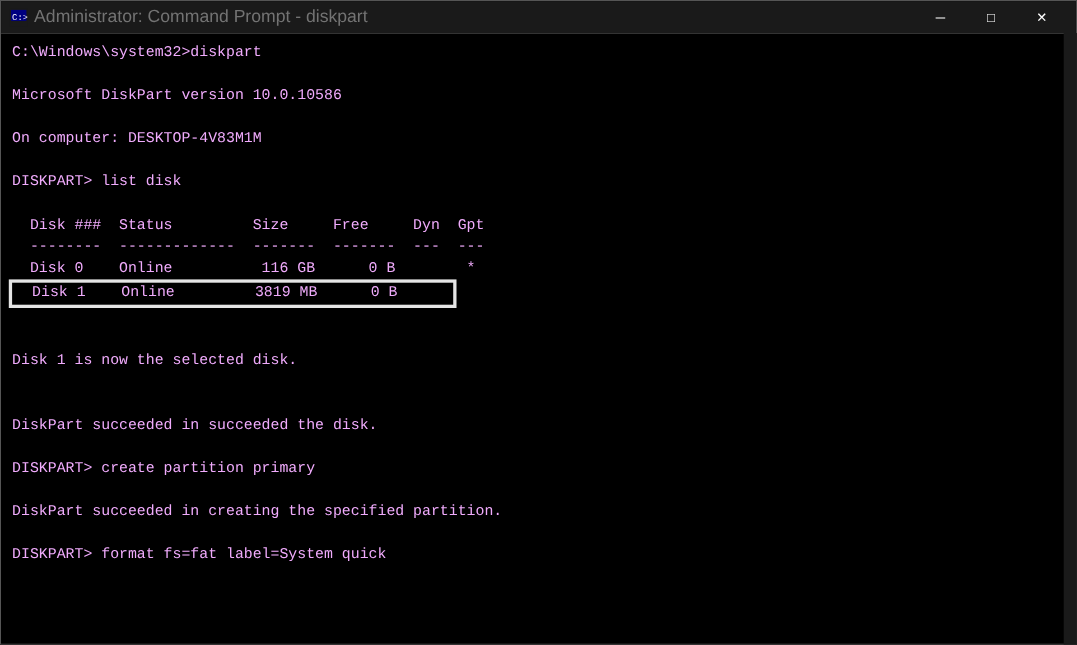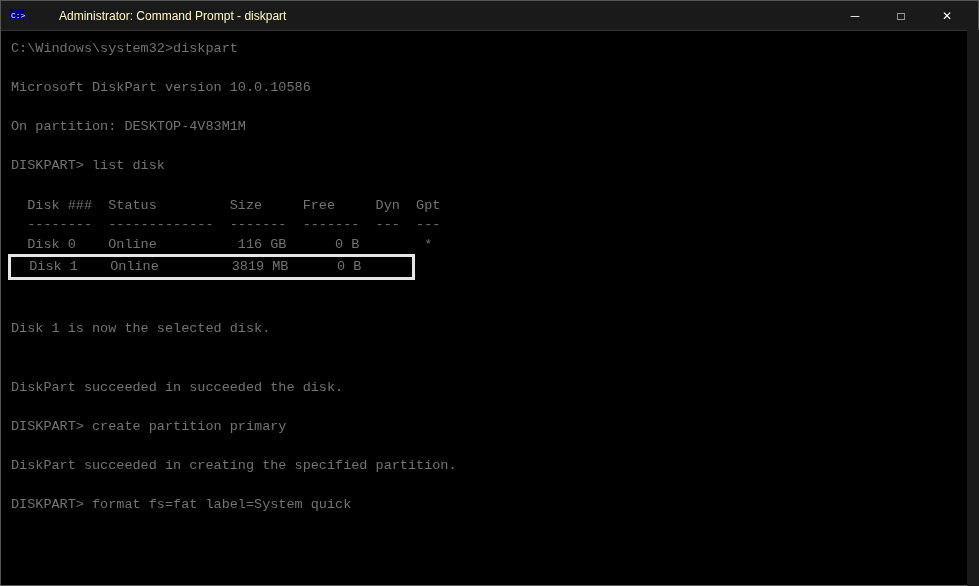--- a/index.html
+++ b/index.html
@@ -36,24 +36,23 @@
 
     .titlebar-icon {
       width: 16px;
       height: 16px;
       margin-right: 6px;
       flex-shrink: 0;
     }
 
     .titlebar-title {
       flex: 1;
-      color: #fef9c3;
-      font-size: 12px;
+      color: #737373;
+      font-size: 16px;
       font-family: 'Segoe UI', Arial, sans-serif;
-      margin-left: 28px;
     }
 
     .titlebar-buttons {
       display: flex;
       gap: 0;
     }
 
     .titlebar-btn {
       width: 46px;
       height: 30px;
@@ -64,21 +63,21 @@
       font-size: 12px;
       cursor: pointer;
       font-family: 'Segoe UI', Arial, sans-serif;
       background: transparent;
       border: none;
     }
 
     .terminal-body {
       flex: 1;
       background: #000;
-      color: #737373;
+      color: #f0abfc;
       padding: 8px 10px;
       font-size: 13.5px;
       line-height: 1.45;
       overflow: hidden;
       font-family: 'Courier New', Courier, monospace;
     }
 
     .line {
       display: block;
       white-space: pre;
@@ -129,21 +128,21 @@
         <button class="titlebar-btn">□</button>
         <button class="titlebar-btn close">✕</button>
       </div>
     </div>
 
     <div class="terminal-body">
       <span class="line">C:\Windows\system32&gt;diskpart</span>
       <span class="empty-line"></span>
       <span class="line">Microsoft DiskPart version 10.0.10586</span>
       <span class="empty-line"></span>
-      <span class="line">On partition: DESKTOP-4V83M1M</span>
+      <span class="line">On computer: DESKTOP-4V83M1M</span>
       <span class="empty-line"></span>
       <span class="line">DISKPART&gt; list disk</span>
       <span class="empty-line"></span>
       <span class="line">  Disk ###  Status         Size     Free     Dyn  Gpt</span>
       <span class="line">  --------  -------------  -------  -------  ---  ---</span>
       <span class="line">  Disk 0    Online          116 GB      0 B        *  </span>
       <span class="line"><span class="disk-row-highlighted">  Disk 1    Online         3819 MB      0 B      </span></span>
       <span class="empty-line"></span>
       <span class="empty-line"></span>
       <span class="line">Disk 1 is now the selected disk.</span>

